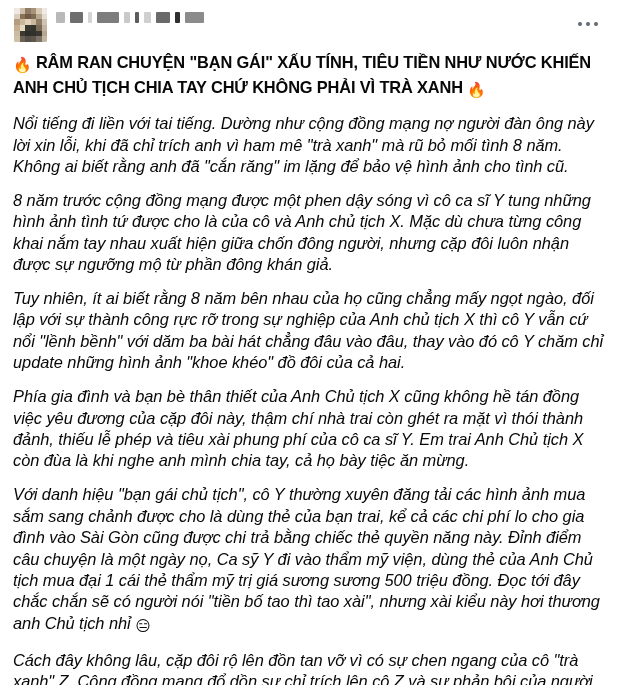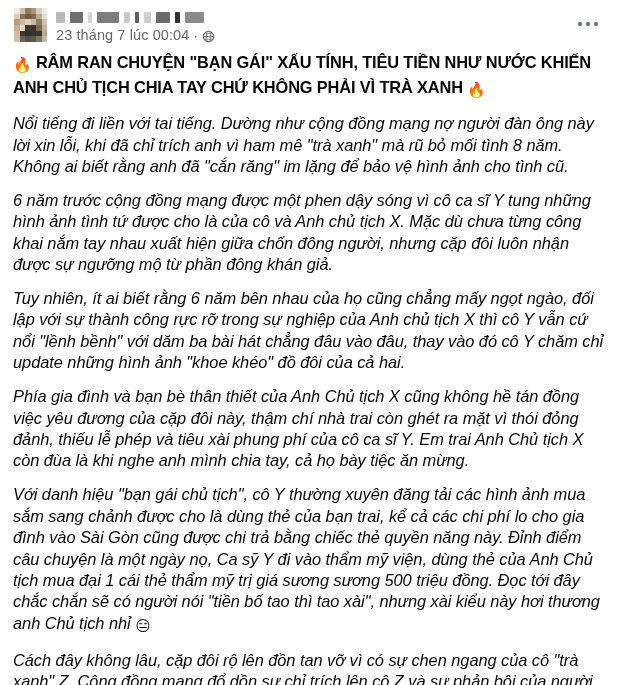--- a/index.html
+++ b/index.html
@@ -189,49 +189,36 @@
         <span style="width:13px;background:#6e6e6e"></span>
         <span style="width:4px;background:#d4d4d4"></span>
         <span style="width:22px;background:#7d7d7d"></span>
         <span style="width:6px;background:#c9c9c9"></span>
         <span style="width:4px;background:#5c5c5c"></span>
         <span style="width:7px;background:#cfcfcf"></span>
         <span style="width:14px;background:#6a6a6a"></span>
         <span style="width:5px;background:#2f2f2f"></span>
         <span style="width:19px;background:#8b8b8b"></span>
       </div>
-      <div class="meta-row">
-        <span>23 tháng 7 lúc 00:04</span>
-        <span class="meta-dot">·</span>
-        <span class="globe-icon">
-          <svg width="13" height="13" viewBox="0 0 16 16" aria-hidden="true">
-            <circle cx="8" cy="8" r="6.4" fill="none" stroke="#65676b" stroke-width="1.3"></circle>
-            <ellipse cx="8" cy="8" rx="2.8" ry="6.4" fill="none" stroke="#65676b" stroke-width="1.1"></ellipse>
-            <line x1="1.7" y1="8" x2="14.3" y2="8" stroke="#65676b" stroke-width="1.1"></line>
-            <line x1="2.6" y1="4.6" x2="13.4" y2="4.6" stroke="#65676b" stroke-width="0.9"></line>
-            <line x1="2.6" y1="11.4" x2="13.4" y2="11.4" stroke="#65676b" stroke-width="0.9"></line>
-          </svg>
-        </span>
-      </div>
     </div>
 
     <div class="menu-dots">
       <i></i>
       <i></i>
       <i></i>
     </div>
   </div>
 
   <div class="post-body">
 
     <div class="headline"><span class="emoji fire-glyph">🔥</span> <span>RÂM RAN CHUYỆN "BẠN GÁI" XẤU TÍNH, TIÊU TIỀN NHƯ NƯỚC KHIẾN ANH CHỦ TỊCH CHIA TAY CHỨ KHÔNG PHẢI VÌ TRÀ XANH</span> <span class="emoji fire-glyph">🔥</span></div>
 
     <p class="para">Nổi tiếng đi liền với tai tiếng. Dường như cộng đồng mạng nợ người đàn ông này lời xin lỗi, khi đã chỉ trích anh vì ham mê "trà xanh" mà rũ bỏ mối tình 8 năm. Không ai biết rằng anh đã "cắn răng" im lặng để bảo vệ hình ảnh cho tình cũ.</p>
-    <p class="para">6 năm trước cộng đồng mạng được một phen dậy sóng vì cô ca sĩ Y tung những hình ảnh tình tứ được cho là của cô và Anh chủ tịch X. Mặc dù chưa từng công khai nắm tay nhau xuất hiện giữa chốn đông người, nhưng cặp đôi luôn nhận được sự ngưỡng mộ từ phần đông khán giả.</p>
-    <p class="para">Tuy nhiên, ít ai biết rằng 6 năm bên nhau của họ cũng chẳng mấy ngọt ngào, đối lập với sự thành công rực rỡ trong sự nghiệp của Anh chủ tịch X thì cô Y vẫn cứ nổi "lềnh bềnh" với dăm ba bài hát chẳng đâu vào đâu, thay vào đó cô Y chăm chỉ update những hình ảnh "khoe khéo" đồ đôi của cả hai.</p>
-    <p class="para">Phía gia đình và bạn bè thân thiết của Anh Chủ tịch X cũng không hề tán đồng việc yêu đương của cặp đôi này, thậm chí nhà trai còn ghét ra mặt vì thói đỏng đảnh, thiếu lễ phép và tiêu xài phung phí của cô ca sĩ Y. Em trai Anh Chủ tịch X còn đùa là khi nghe anh mình chia tay, cả họ bày tiệc ăn mừng.</p>
+    <p class="para">8 năm trước cộng đồng mạng được một phen dậy sóng vì cô ca sĩ Y tung những hình ảnh tình tứ được cho là của cô và Anh chủ tịch X. Mặc dù chưa từng công khai nắm tay nhau xuất hiện giữa chốn đông người, nhưng cặp đôi luôn nhận được sự ngưỡng mộ từ phần đông khán giả.</p>
+    <p class="para">Tuy nhiên, ít ai biết rằng 8 năm bên nhau của họ cũng chẳng mấy ngọt ngào, đối lập với sự thành công rực rỡ trong sự nghiệp của Anh chủ tịch X thì cô Y vẫn cứ nổi "lềnh bềnh" với dăm ba bài hát chẳng đâu vào đâu, thay vào đó cô Y chăm chỉ update những hình ảnh "khoe khéo" đồ đôi của cả hai.</p>
+    <p class="para">Phía gia đình và bạn bè thân thiết của Anh Chủ tịch X cũng không hề tán đồng việc yêu đương của cặp đôi này, thậm chí nhà trai còn ghét ra mặt vì thói thành đảnh, thiếu lễ phép và tiêu xài phung phí của cô ca sĩ Y. Em trai Anh Chủ tịch X còn đùa là khi nghe anh mình chia tay, cả họ bày tiệc ăn mừng.</p>
 
     <p class="para"><span>Với danh hiệu "bạn gái chủ tịch", cô Y thường xuyên đăng tải các hình ảnh mua sắm sang chảnh được cho là dùng thẻ của bạn trai, kể cả các chi phí lo cho gia đình vào Sài Gòn cũng được chi trả bằng chiếc thẻ quyền năng này. Đỉnh điểm câu chuyện là một ngày nọ, Ca sỹ Y đi vào thẩm mỹ viện, dùng thẻ của Anh Chủ tịch mua đại 1 cái thẻ thẩm mỹ trị giá sương sương 500 triệu đồng. Đọc tới đây chắc chắn sẽ có người nói "tiền bố tao thì tao xài", nhưng xài kiểu này hơi thương anh Chủ tịch nhỉ </span><span class="emoji flat-glyph">😑</span></p>
 
     <p class="para tight">Cách đây không lâu, cặp đôi rộ lên đồn tan vỡ vì có sự chen ngang của cô "trà xanh" Z. Cộng đồng mạng đổ dồn sự chỉ trích lên cô Z và sự phản bội của người đàn ông, ai cũng tiếc thương cho 8 năm thanh xuân của cô ca sĩ nọ. Mấy ai biết họ đã "bình yên" chia tay từ trước, nhưng cô ca sĩ Y không cam tâm với sự xuất hiện của tình mới nên đã lên kế hoạch cho một tràn drama dưới sự cố vấn "ủ mưu" của chị ruột mình - cũng là một ca sĩ có tiếng trong nghề.</p>
 
   </div>
 </div>
 
 </body></html>

